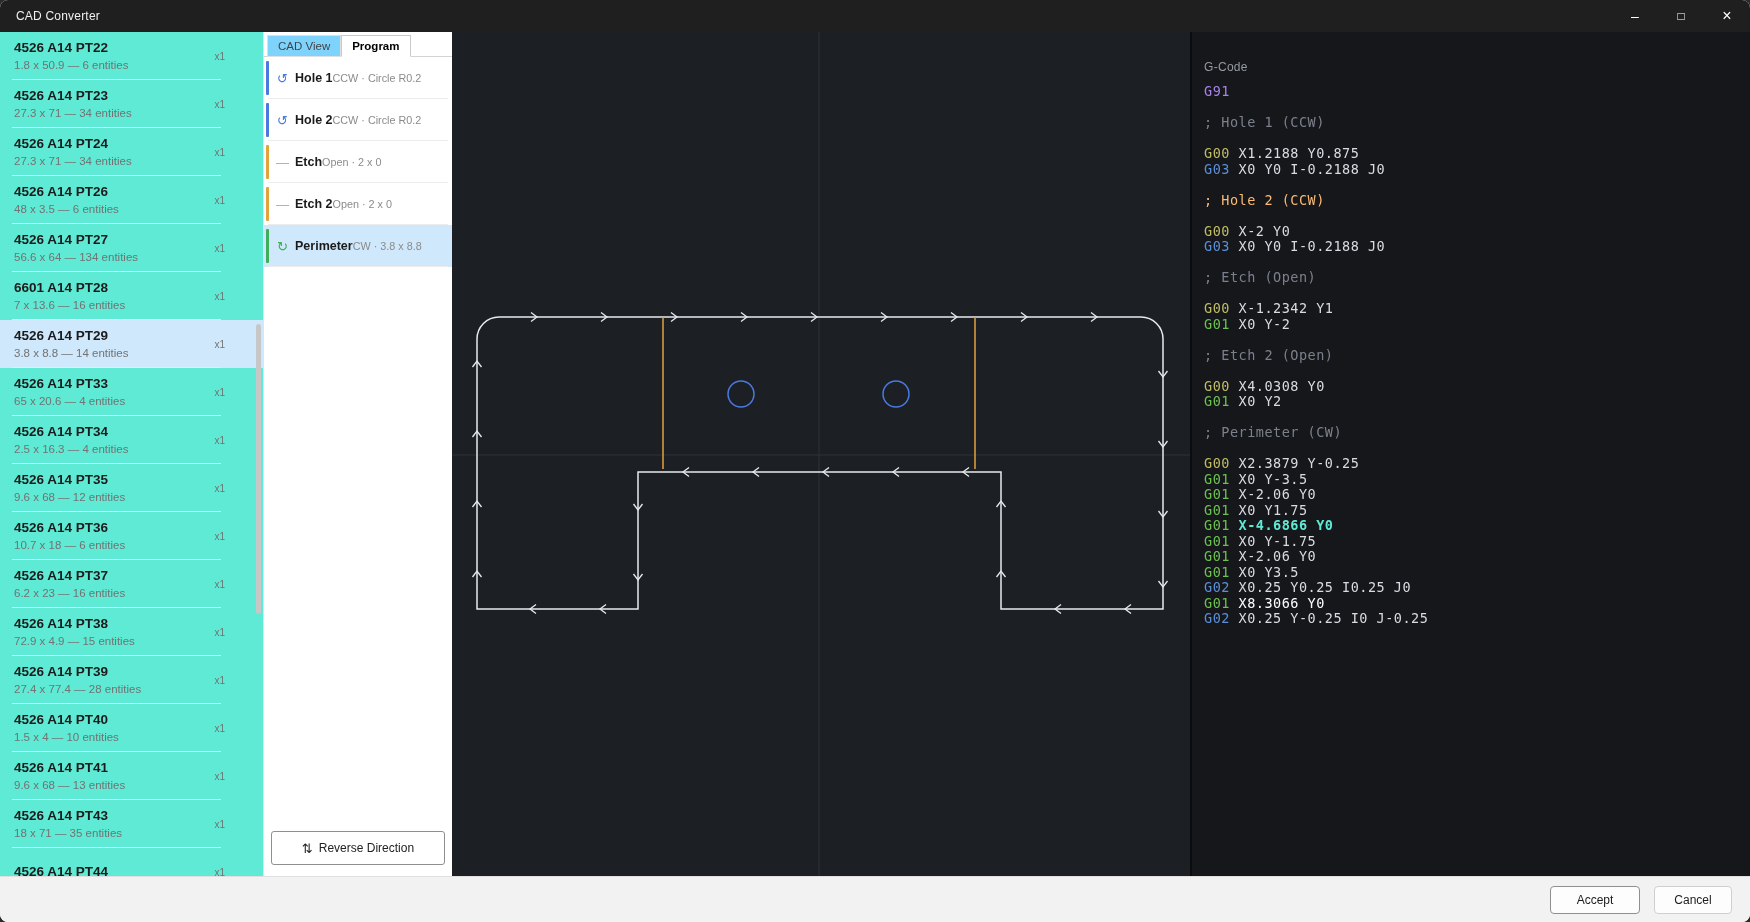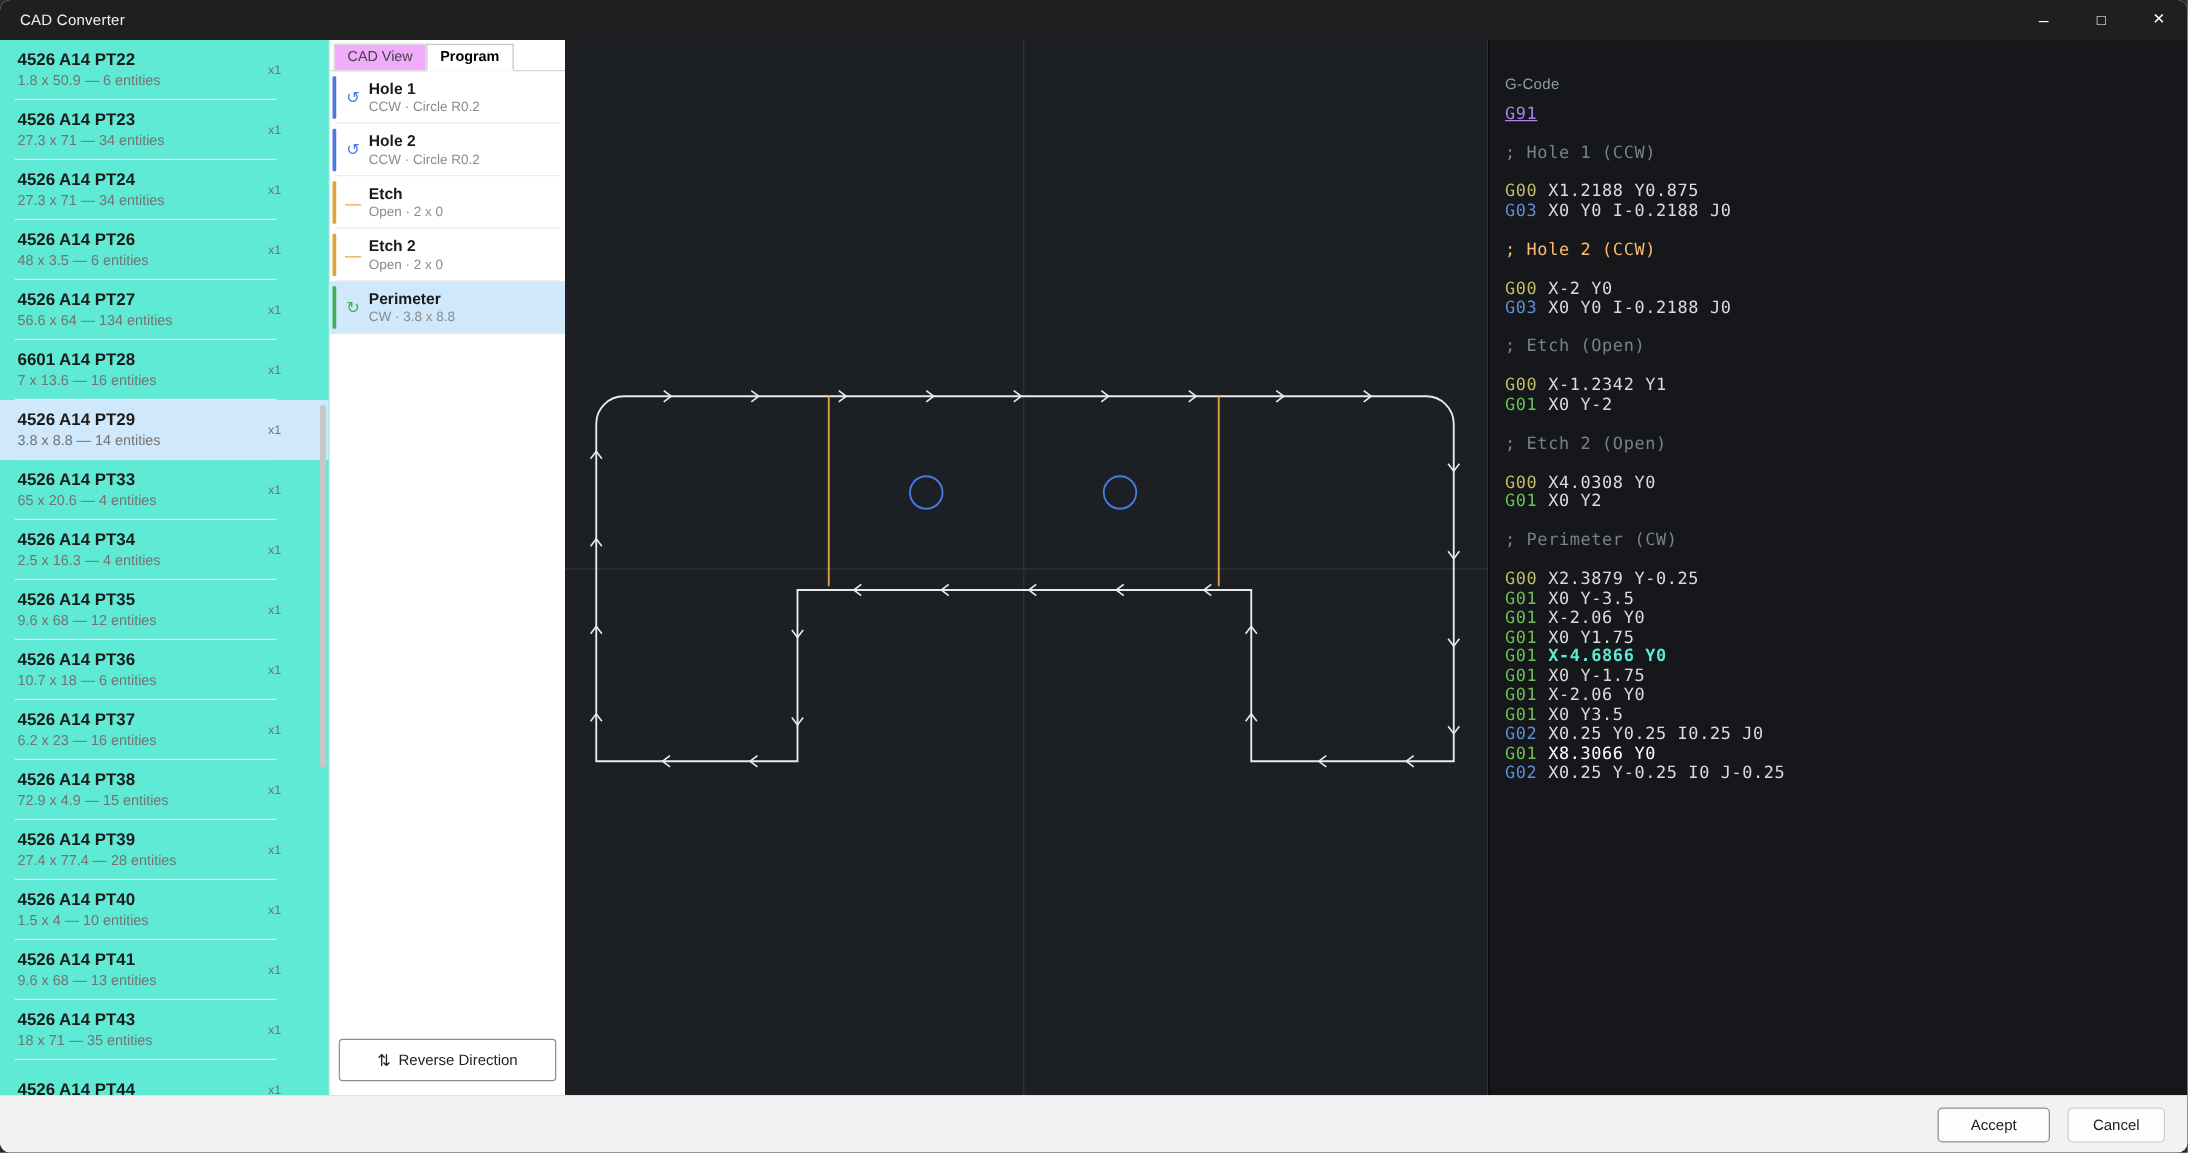--- a/index.html
+++ b/index.html
@@ -25,28 +25,28 @@
   .part-main{flex:1;min-width:0;display:flex;flex-direction:column;justify-content:center;}
   .part-name{font-size:13.5px;font-weight:bold;color:#1b1b1b;line-height:1.35;white-space:nowrap;}
   .part-dims{font-size:11.5px;color:#737373;line-height:1.3;white-space:nowrap;}
   .part-qty{font-size:10px;color:#737373;padding-right:24px;}
   .sidebar-scrollbar{position:absolute;top:0;right:2px;width:5px;height:100%;}
   .sidebar-thumb{position:absolute;top:292px;height:290px;width:5px;background:#c7c7c7;border-radius:3px;}
 
   
   .ops-panel{width:188px;flex:0 0 188px;background:#fff;position:relative;display:flex;flex-direction:column;}
   .tabs{display:flex;align-items:flex-end;padding:3px 0 0 3px;border-bottom:1px solid #d4d4d4;}
-  .tab{font-size:11.5px;padding:4px 10px;color:#444;border:1px solid #dfdfdf;background:#f0abfc;margin-bottom:-1px;white-space:nowrap;}
+  .tab{font-size:11.5px;padding:4px 10px;color:#444;border:1px solid #dfdfdf;background:#7dd3fc;margin-bottom:-1px;white-space:nowrap;}
   .tab.active{background:#fff;border-color:#c9c9c9;border-bottom-color:#fff;color:#000;font-weight:bold;}
   .ops-list{flex:0 0 auto;}
   .op-row{height:42px;display:flex;align-items:center;position:relative;padding-left:9px;}
   .op-row::after{content:'';position:absolute;left:4px;right:4px;bottom:0;height:1px;background:#ececec;}
   .op-bar{position:absolute;left:2px;top:4px;bottom:4px;width:3px;border-radius:1px;}
   .op-icon{width:19px;font-size:13px;text-align:center;margin-right:3px;flex:0 0 19px;}
-  .op-text{display:flex;flex-direction:column;justify-content:center;min-width:0;}
+  .op-text{display:flex;flex-direction:row;justify-content:center;min-width:0;align-items:center;}
   .op-name{font-size:12.5px;font-weight:bold;color:#1b1b1b;line-height:1.35;white-space:nowrap;}
   .op-detail{font-size:10.8px;color:#8b8b8b;line-height:1.3;white-space:nowrap;}
   .reverse-btn{position:absolute;bottom:11px;left:7px;right:7px;height:34px;background:#fff;border:1px solid #8f8f8f;border-radius:3px;font-size:12px;color:#222;display:flex;align-items:center;justify-content:center;gap:6px;font-family:inherit;}
   .reverse-icon{font-size:13px;line-height:1;}
 
   
   .canvas{flex:1;position:relative;min-width:0;}
   .canvas svg{position:absolute;inset:0;width:100%;height:100%;display:block;}
 
   
@@ -308,21 +308,21 @@
           <line x1="211" y1="285" x2="211" y2="437" stroke="#e2a33c" stroke-width="1.5"></line>
           <line x1="523" y1="285" x2="523" y2="437" stroke="#e2a33c" stroke-width="1.5"></line>
           <circle cx="289" cy="362" r="13" fill="none" stroke="#4a7ae0" stroke-width="1.5"></circle>
           <circle cx="444" cy="362" r="13" fill="none" stroke="#4a7ae0" stroke-width="1.5"></circle>
         </svg>
     </section>
 
     <section class="gcode-panel" style="background: rgb(21, 23, 27);">
       <div class="gcode-header">G-Code</div>
       <div class="gcode-lines" id="gcode-lines">
-          <div class="gline"><span style="color: rgb(168, 131, 232); text-decoration: underline;">G91</span></div>
+          <div class="gline"><span style="color: rgb(168, 131, 232);">G91</span></div>
           <div class="gline">&nbsp;</div>
           <div class="gline" style="color: rgb(123, 129, 140);">; Hole 1 (CCW)</div>
           <div class="gline">&nbsp;</div>
           <div class="gline"><span style="color: rgb(192, 189, 101);">G00</span><span style="color: rgb(216, 219, 224);"> X1.2188 Y0.875</span></div>
           <div class="gline"><span style="color: rgb(91, 143, 214);">G03</span><span style="color: rgb(216, 219, 224);"> X0 Y0 I-0.2188 J0</span></div>
           <div class="gline">&nbsp;</div>
           <div class="gline" style="color: #fdba74;">; Hole 2 (CCW)</div>
           <div class="gline">&nbsp;</div>
           <div class="gline"><span style="color: rgb(192, 189, 101);">G00</span><span style="color: rgb(216, 219, 224);"> X-2 Y0</span></div>
           <div class="gline"><span style="color: rgb(91, 143, 214);">G03</span><span style="color: rgb(216, 219, 224);"> X0 Y0 I-0.2188 J0</span></div>

